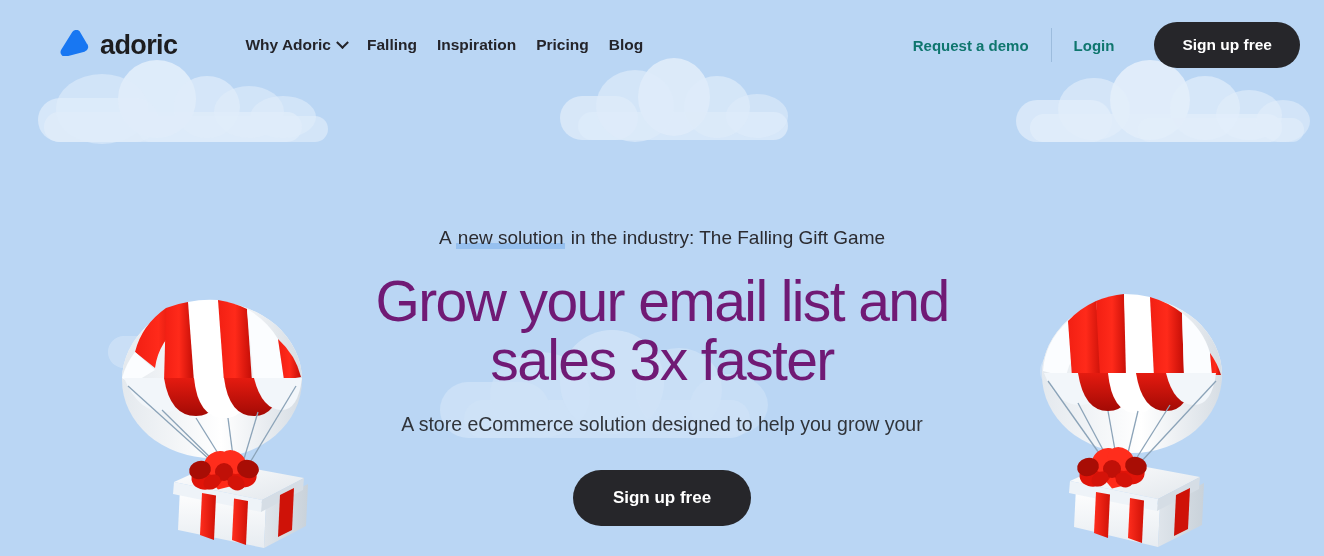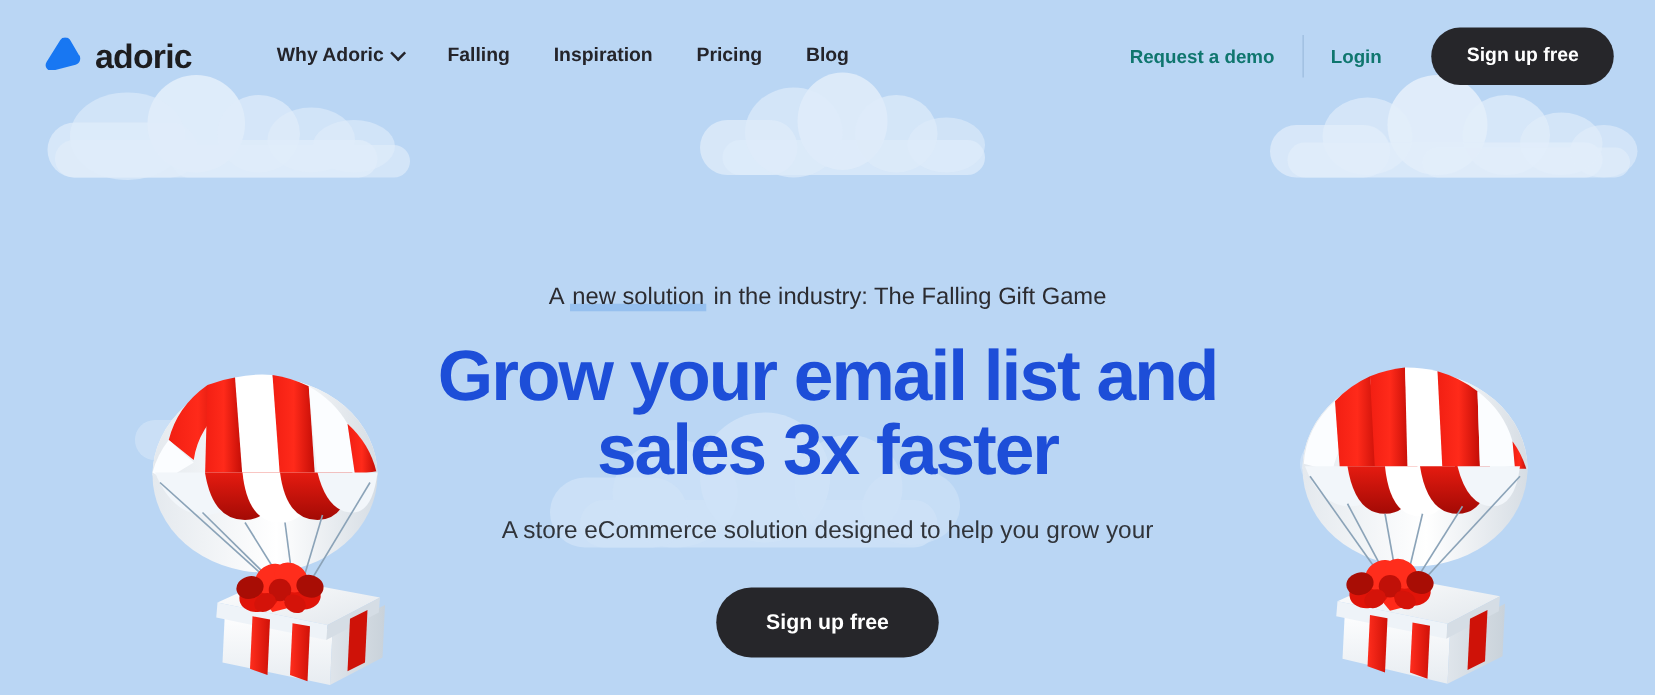--- a/index.html
+++ b/index.html
@@ -94,42 +94,43 @@
   #cloud-far-right .base = { }
   #cloud-far-right .base { left: 10px; top: 34px; width: 172px; height: 26px;}
 
   
   header {
     position: relative;
     z-index: 10;
     height: 90px;
     display: flex;
     align-items: center;
-    padding: 0 33px 0 36px;
+    padding: 0 24px 0 36px;
+    margin-left: 24px;
   }
 
   .brand {
     display: flex;
     align-items: center;
     gap: 10px;
     cursor: pointer;
     user-select: none;
   }
   .brand .mark { display: block; }
   .brand .wordmark {
     font-size: 27px;
     font-weight: 700;
     letter-spacing: -0.6px;
     color: #1d1d1f;
   }
 
   nav.main-nav {
     display: flex;
     align-items: center;
-    gap: 35px;
+    gap: 20px;
     margin-left: 68px;
   }
   nav.main-nav .nav-item {
     display: flex;
     align-items: center;
     gap: 7px;
     font-size: 15.5px;
     font-weight: 700;
     color: #24242a;
     cursor: pointer;
@@ -205,23 +206,23 @@
     height: 6px;
     background: #8fbced;
     opacity: .85;
     z-index: -1;
   }
 
   h1.headline {
     margin-top: 22px;
     font-size: 57px;
     line-height: 1.03;
-    font-weight: 700;
+    font-weight: 400;
     letter-spacing: -1.6px;
-    color: #1d4ed8;
+    color: #701a75;
   }
 
   p.subcopy {
     margin-top: 22px;
     font-size: 19.5px;
     line-height: 1.42;
     color: #30343a;
     font-weight: 400;
   }
 

